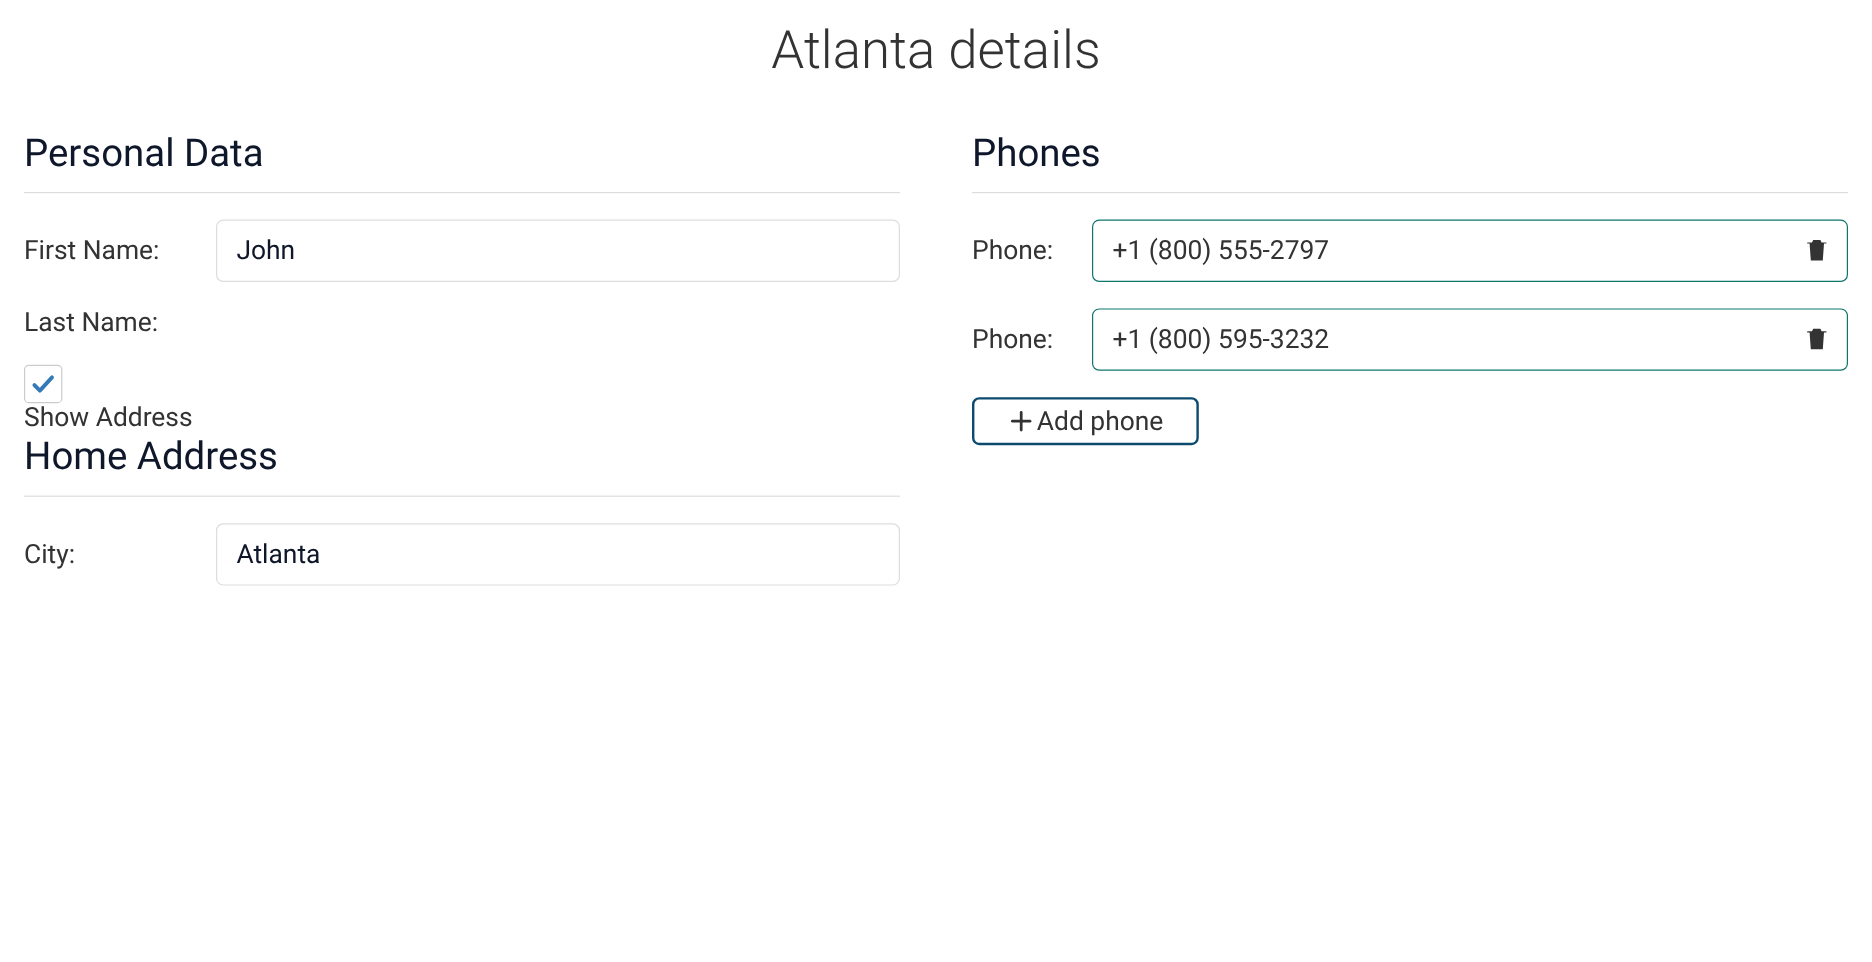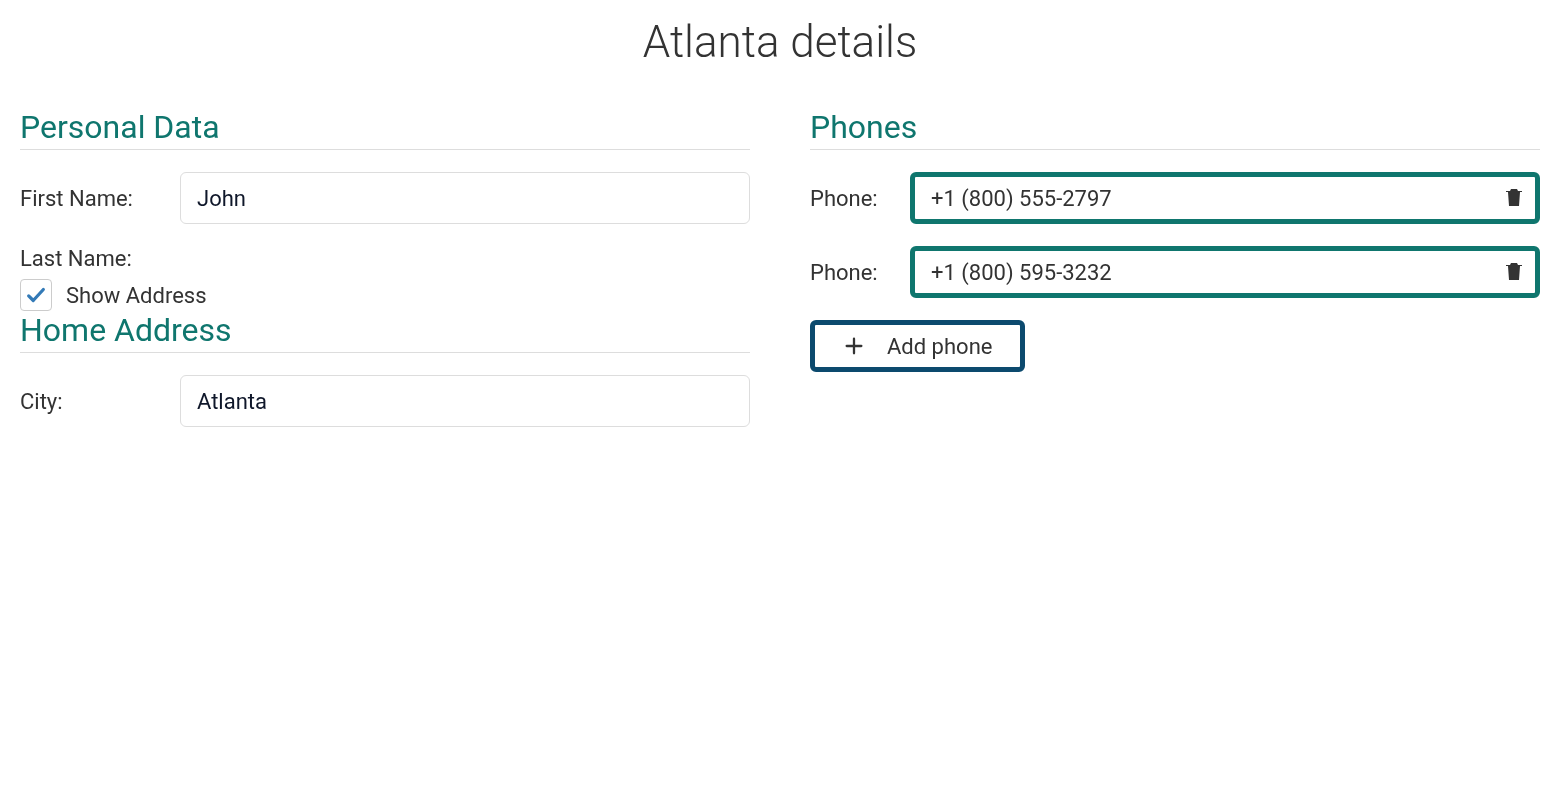--- a/index.html
+++ b/index.html
@@ -26,23 +26,23 @@
     display: flex;
     gap: 60px;
   }
   .col {
     flex: 1 1 0;
     min-width: 0;
   }
   .group-title {
     font-size: 32px;
     font-weight: 400;
-    color: #0f766e;
+    color: #0f172a;
     margin: 0 0 8px 0;
-    padding-bottom: 3px;
+    padding-bottom: 14px;
     border-bottom: 1px solid #ddd;
   }
   .form-group + .form-group {
   }
   .field-row {
     display: flex;
     align-items: center;
     margin-top: 22px;
   }
   .field-label {
@@ -59,22 +59,23 @@
     padding: 0 16px;
     font-size: 22px;
     color: #0f172a;
     background: #fff;
     outline: none;
     font-family: inherit;
   }
 
   .check-row {
     display: flex;
-    align-items: center;
-    margin-top: 8px;
+    align-items: flex-start;
+    margin-top: 22px;
+    flex-direction: column;
   }
   .checkbox {
     width: 32px;
     height: 32px;
     border: 1px solid #ccc;
     border-radius: 4px;
     background: #fff;
     display: inline-flex;
     align-items: center;
     justify-content: center;
@@ -89,21 +90,21 @@
 
   .phone-input-wrap {
     flex: 1 1 auto;
     position: relative;
     display: flex;
     align-items: center;
   }
   .phone-input {
     flex: 1 1 auto;
     height: 52px;
-    border: 5px solid #0f766e;
+    border: 1px solid #0f766e;
     border-radius: 6px;
     padding: 0 52px 0 16px;
     font-size: 22px;
     color: #333;
     background: #fff;
     outline: none;
     font-family: inherit;
     width: 100%;
   }
   .trash-btn {
@@ -123,24 +124,24 @@
   }
   .trash-btn svg { width: 24px; height: 24px; fill: #333; }
 
   .add-btn-row {
     margin-top: 22px;
     padding-left: 0;
   }
   .add-btn {
     display: inline-flex;
     align-items: center;
-    gap: 22px;
-    height: 52px;
+    gap: 2px;
+    height: 40px;
     padding: 0 28px;
-    border: 5px solid #0c4a6e;
+    border: 2px solid #0c4a6e;
     border-radius: 6px;
     background: #fff;
     font-size: 22px;
     color: #333;
     cursor: pointer;
     font-family: inherit;
   }
   .add-btn .plus-icon svg { width: 22px; height: 22px; display: block; }
 
   .col-right .field-label { width: 100px; flex: 0 0 100px; }

